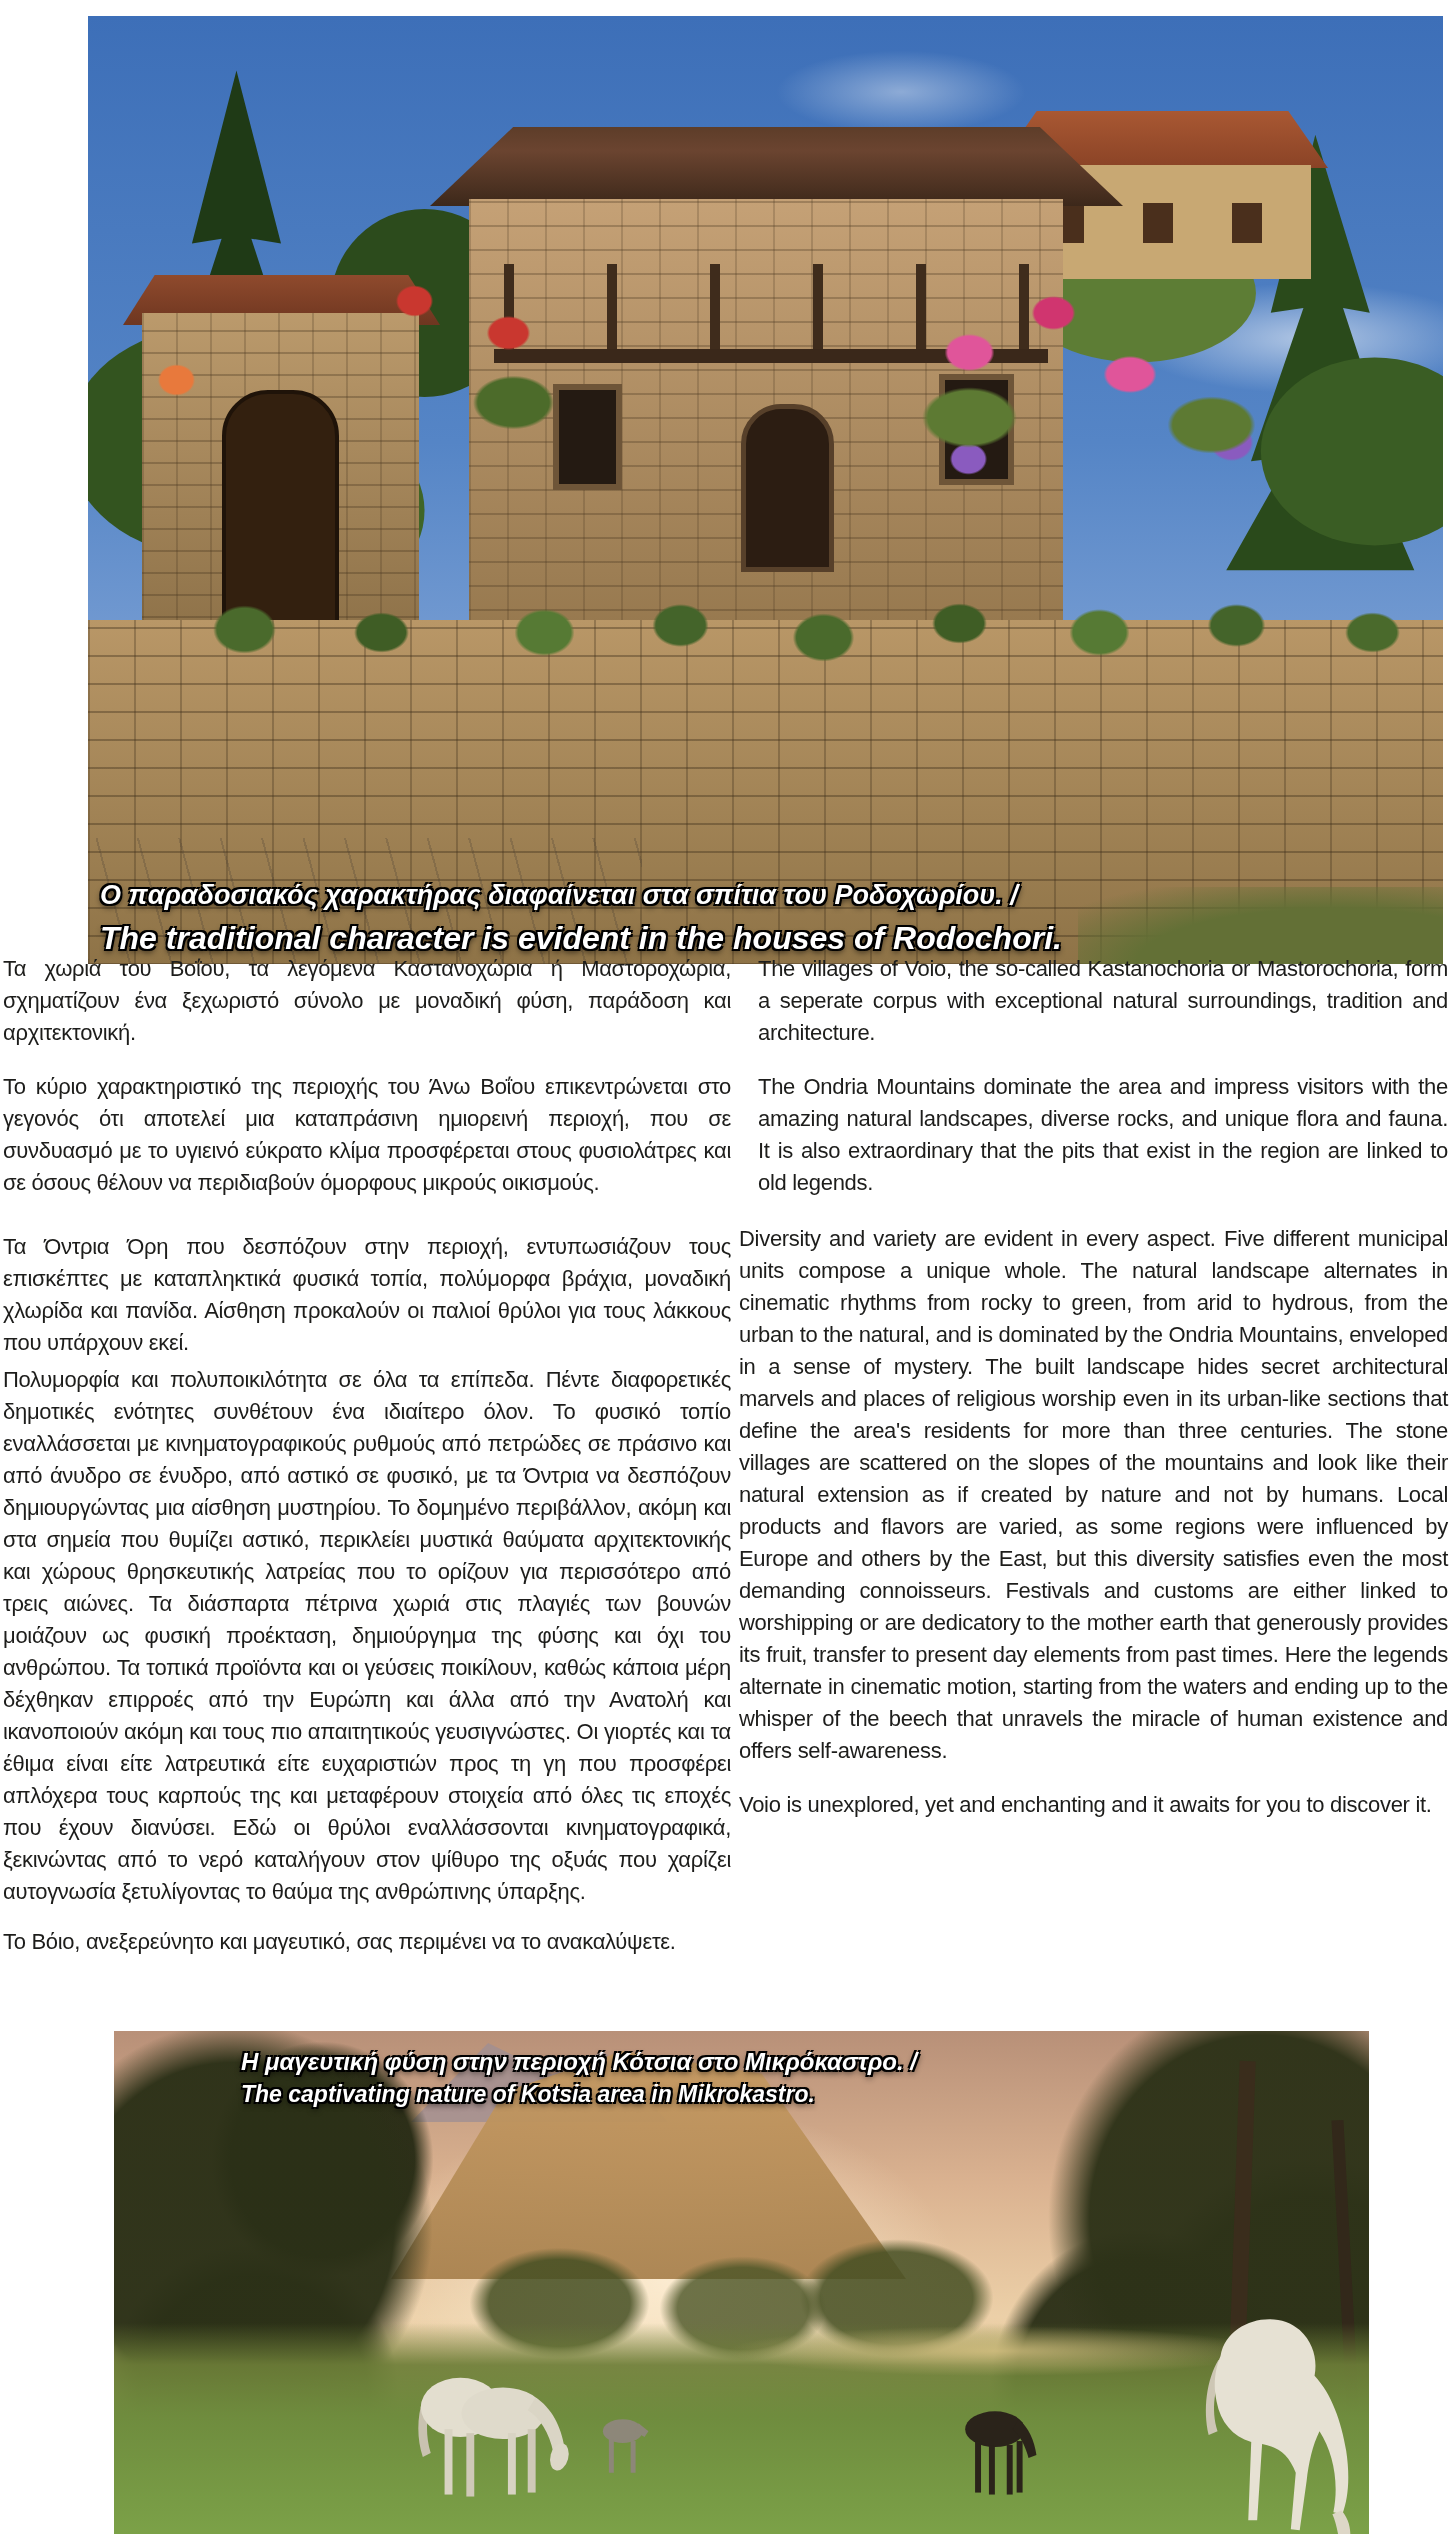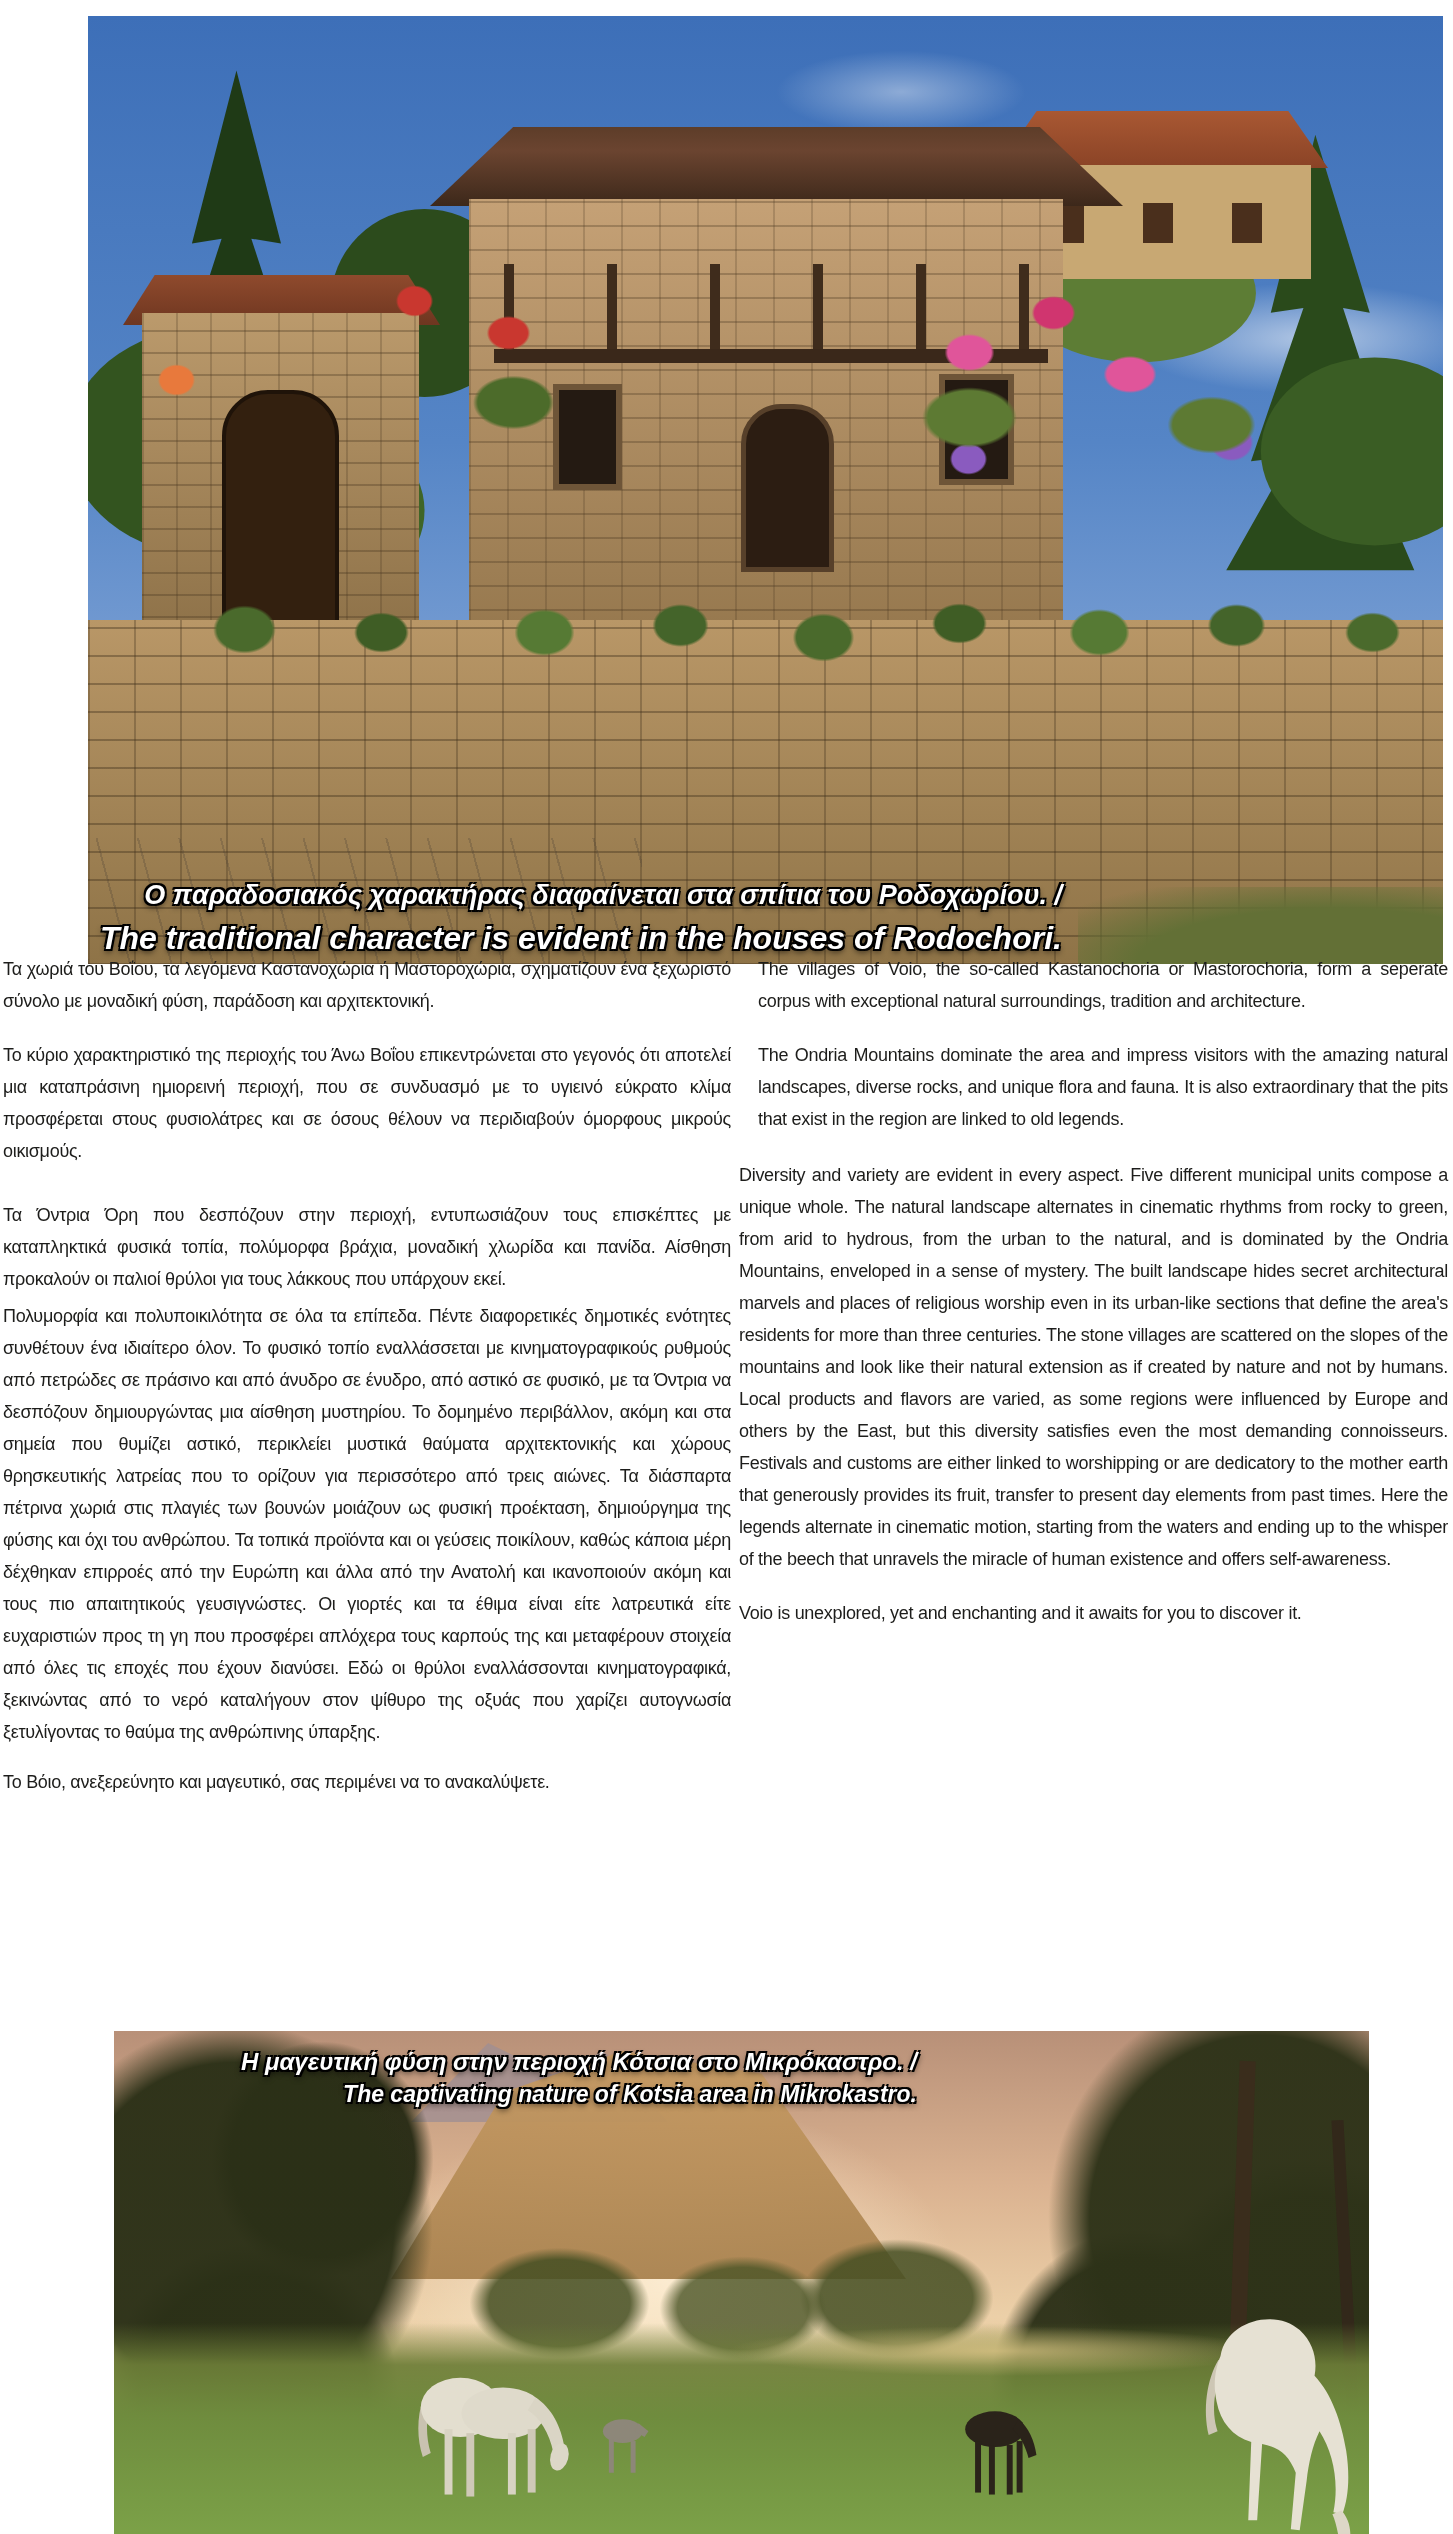--- a/index.html
+++ b/index.html
@@ -3,21 +3,21 @@
 <meta charset="utf-8">
 <style>
   html,body{margin:0;padding:0;}
   body{
     width:1453px;height:2534px;position:relative;overflow:hidden;
     background:#ffffff;
     font-family:"Liberation Sans", sans-serif;
     -webkit-font-smoothing:antialiased;
   }
   
-  .photo{position:absolute;overflow:hidden;text-align:right;}
+  .photo{position:absolute;overflow:hidden;}
   .photo *{position:absolute;}
   .photo-top{left:48px;top:0;width:1355px;height:948px;}
   .photo-bottom{left:74px;top:2015px;width:1255px;height:520px;}
 
   
   .t-sky{inset:0;background:
     radial-gradient(218px 69px at 78% 16%, rgba(255,255,255,.75), rgba(255,255,255,0) 70%),
     radial-gradient(257px 79px at 90% 34%, rgba(255,255,255,.55), rgba(255,255,255,0) 70%),
     radial-gradient(178px 59px at 60% 8%, rgba(255,255,255,.4), rgba(255,255,255,0) 70%),
     linear-gradient(180deg,#3d6fb8 0%,#5585c6 45%,#7fa3d6 75%,#a8c0e0 100%);}
@@ -122,21 +122,21 @@
     text-shadow:-2px -2px 0 #000,2px -2px 0 #000,-2px 2px 0 #000,2px 2px 0 #000,0 3px 6px rgba(0,0,0,.85);}
   .cap span{display:block;position:static;}
   .cap-top{left:12px;bottom:4px;}
   .cap-top .cap-gr{font-size:27px;line-height:43px;}
   .cap-top .cap-en{font-size:32px;line-height:43px;}
   .cap-bottom{left:99px;top:14px;margin-left:28px;}
   .cap-bottom .cap-gr{font-size:24px;line-height:33px;}
   .cap-bottom .cap-en{font-size:23px;line-height:33px;}
 
   
-  .col{position:absolute;top:953px;color:#1d1d1b;font-size:18px;line-height:32px;
+  .col{position:absolute;top:953px;color:#1d1d1b;font-size:22px;line-height:32px;
     letter-spacing:-0.3px;text-align:justify;hyphens:auto;}
   .col-gr{left:3px;width:728px;}
   .col-en{left:739px;width:709px;}
   .col p{margin:0 0 22px;}
   .col p.indent{padding-left:19px;}
   .col-gr p:nth-child(2){margin-bottom:32px;}
   .col-gr p:nth-child(3){margin-bottom:5px;}
   .col-gr p:nth-child(4){margin-bottom:18px;}
   .col-en p:nth-child(2){margin-bottom:24px;}
   .col-en p:nth-child(3){}

